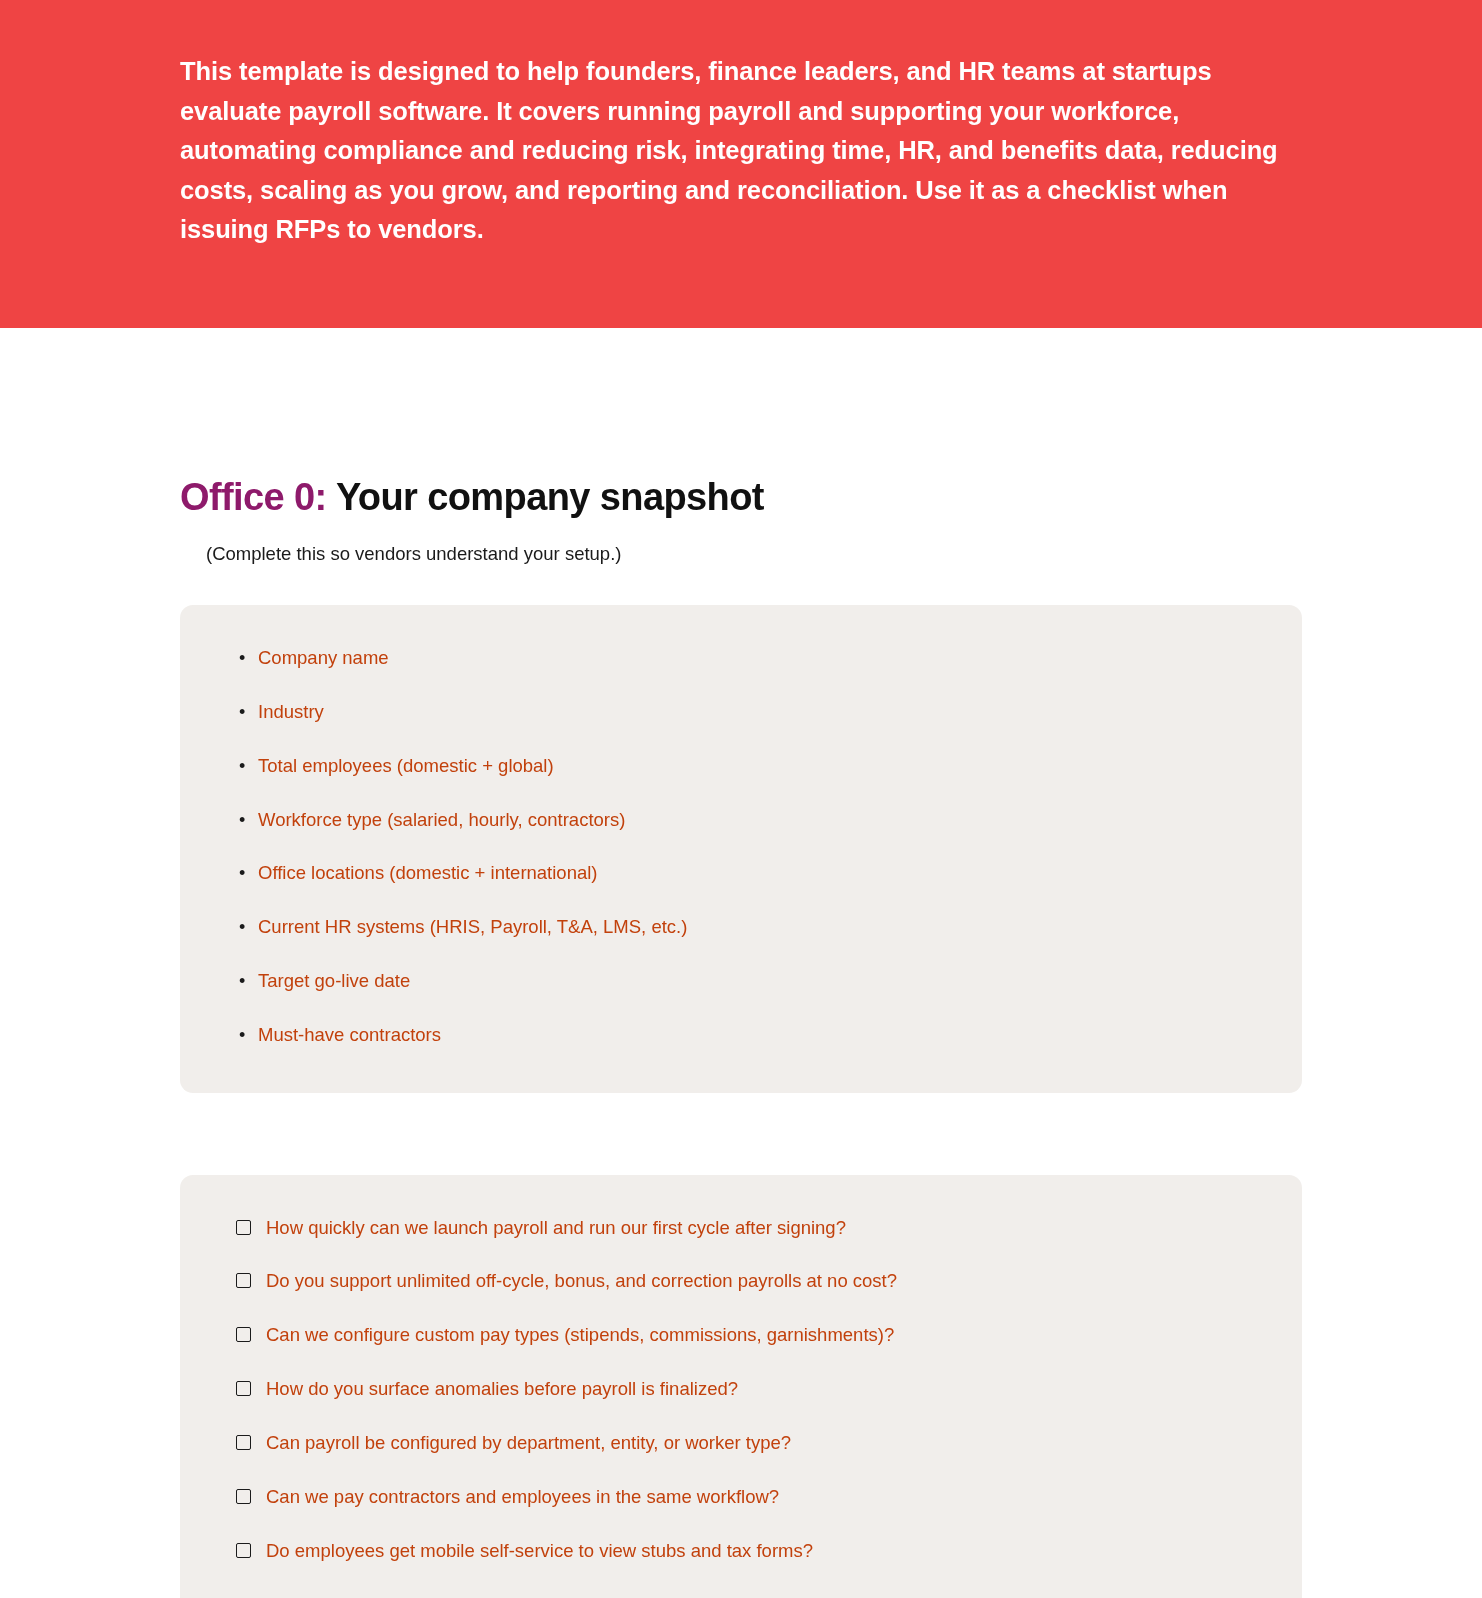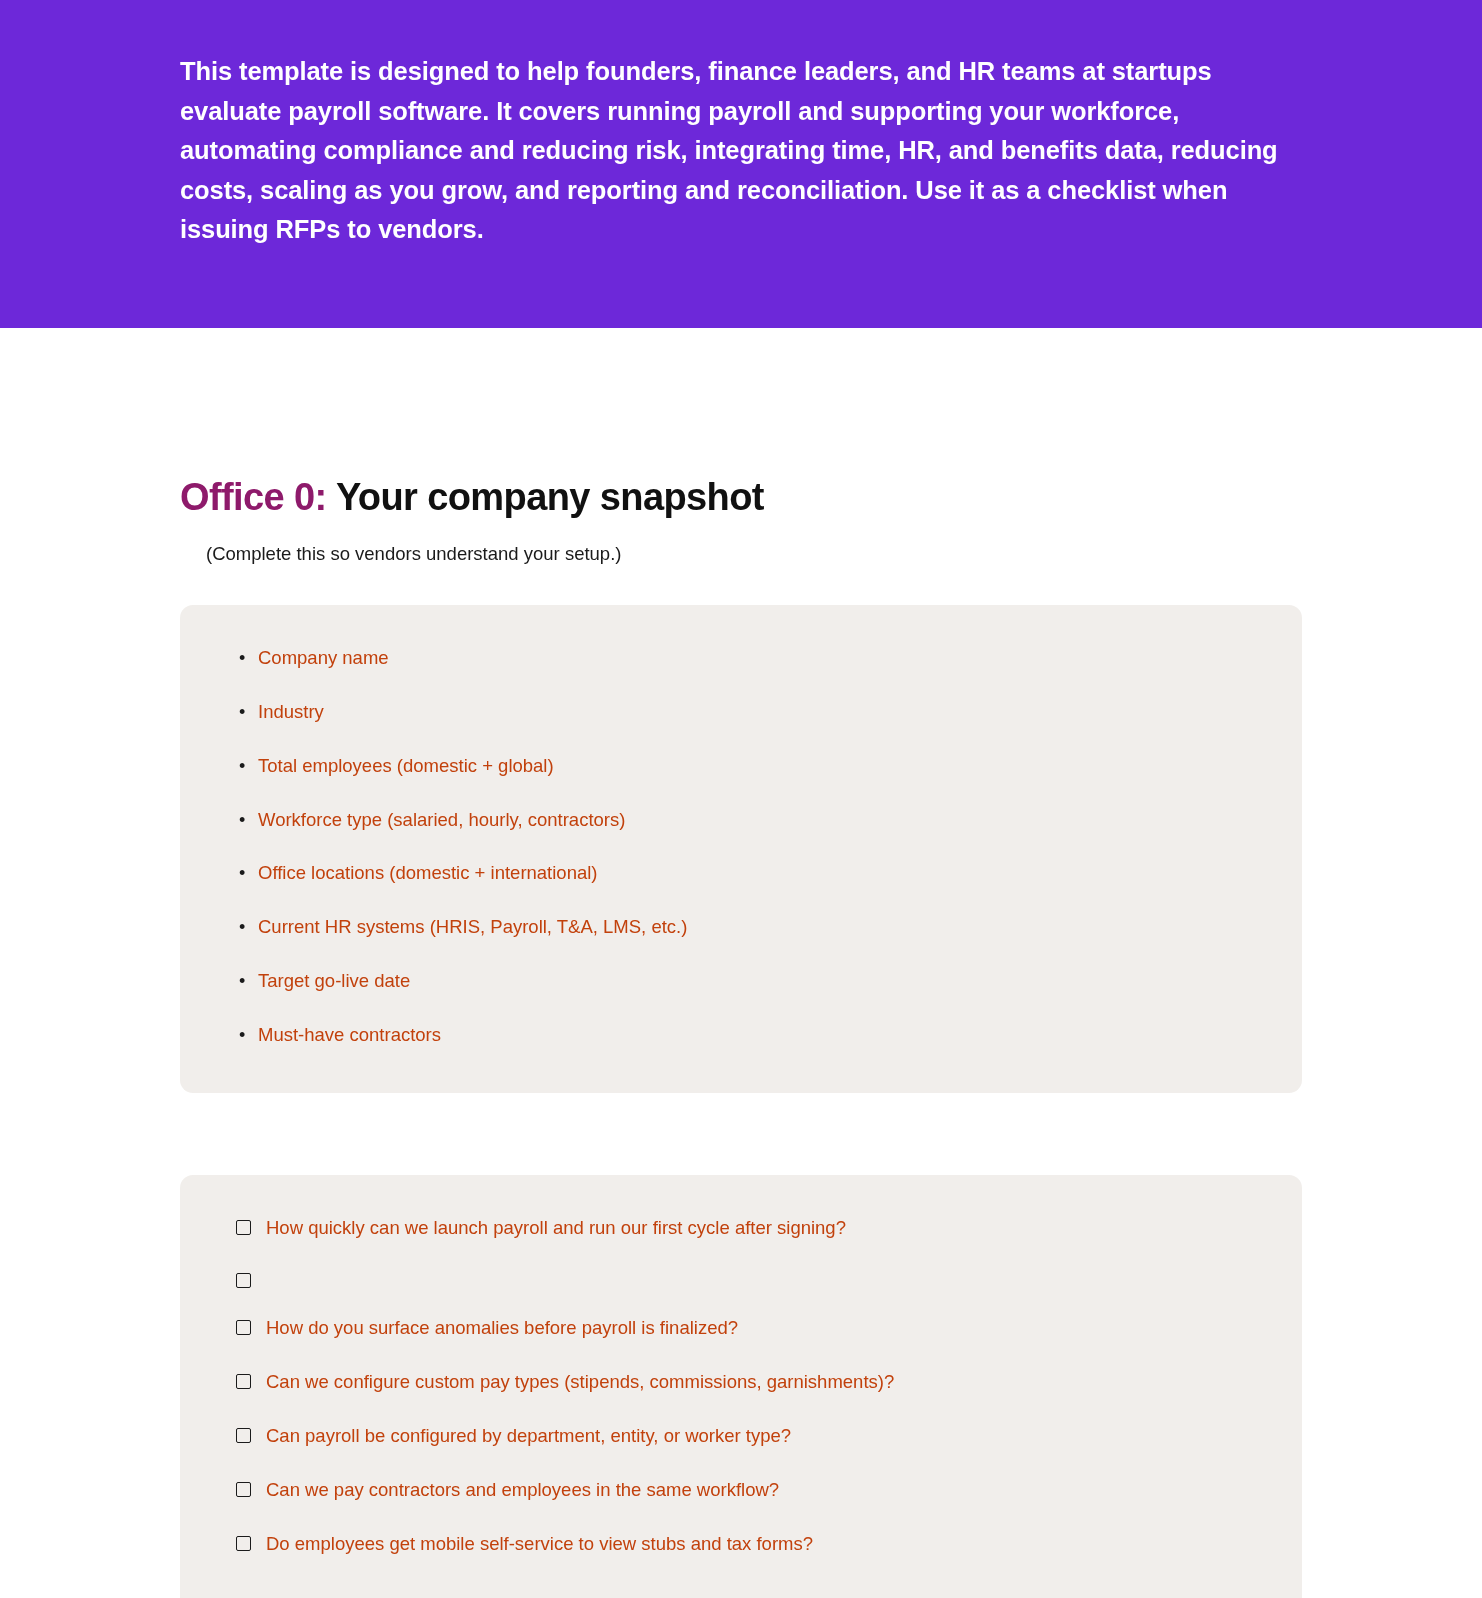--- a/index.html
+++ b/index.html
@@ -16,21 +16,21 @@
     width: 1482px;
     min-height: 1598px;
     position: relative;
     background: #ffffff;
     overflow: hidden;
   }
 
   
   .hero {
     width: 100%;
-    background: #6d28d9;
+    background: #ef4444;
     padding: 52px 0 78px 0;
   }
 
   .hero-inner {
     max-width: 1150px;
     margin: 0 auto;
     padding: 0 14px;
   }
 
   .hero-text {
@@ -199,32 +199,33 @@
 
         <li class="item">
           <span class="checkbox"></span>
           <span class="check-gap"></span>
           <span class="item-text">How quickly can we launch payroll and run our first cycle after signing?</span>
         </li>
 
         <li class="item">
           <span class="checkbox"></span>
           <span class="check-gap"></span>
+          <span class="item-text">Do you support unlimited off-cycle, bonus, and correction payrolls at no cost?</span>
+        </li>
+
+        <li class="item">
+          <span class="checkbox"></span>
+          <span class="check-gap"></span>
+          <span class="item-text">Can we configure custom pay types (stipends, commissions, garnishments)?</span>
         </li>
 
         <li class="item">
           <span class="checkbox"></span>
           <span class="check-gap"></span>
           <span class="item-text">How do you surface anomalies before payroll is finalized?</span>
-        </li>
-
-        <li class="item">
-          <span class="checkbox"></span>
-          <span class="check-gap"></span>
-          <span class="item-text">Can we configure custom pay types (stipends, commissions, garnishments)?</span>
         </li>
 
         <li class="item">
           <span class="checkbox"></span>
           <span class="check-gap"></span>
           <span class="item-text">Can payroll be configured by department, entity, or worker type?</span>
         </li>
 
         <li class="item">
           <span class="checkbox"></span>

